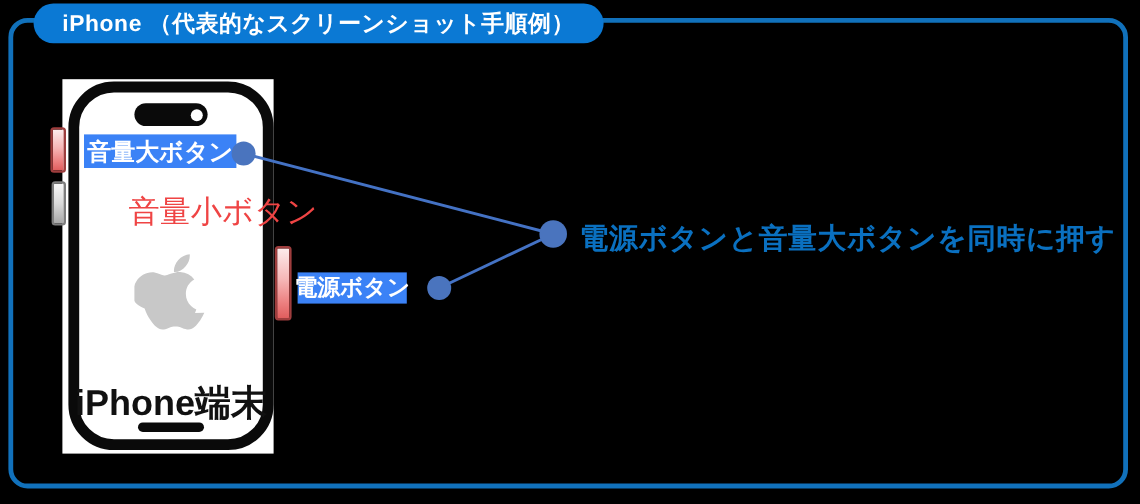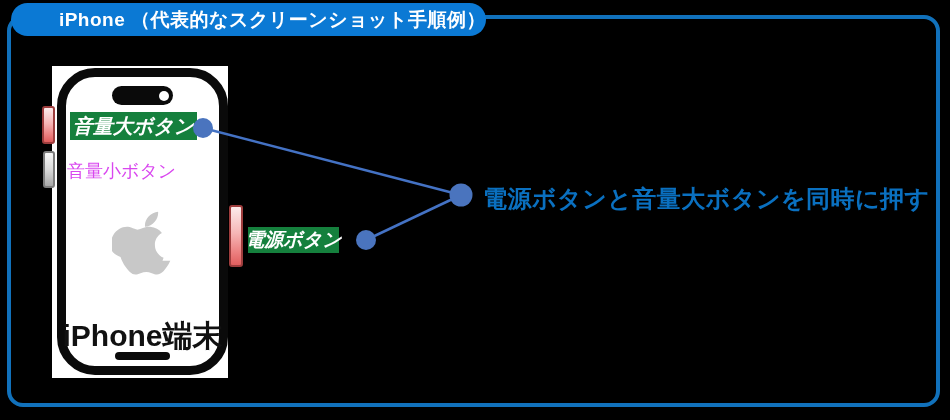--- a/index.html
+++ b/index.html
@@ -7,23 +7,23 @@
     position:relative;width:950px;height:420px;background:#000000;
     overflow:hidden;font-family:"Liberation Sans","DejaVu Sans",sans-serif;
   }
   
   .frame{
     position:absolute;left:7px;top:15px;width:933px;height:392px;
     border:4px solid #1171bb;border-radius:16px;box-sizing:border-box;
   }
   
   .title-pill{
-    position:absolute;left:11px;top:3px;width:475px;height:33px;
+    position:absolute;left:28px;top:3px;width:475px;height:33px;
     background:#0b79d4;border-radius:17px;display:flex;align-items:center;
-    justify-content:flex-end;
+    justify-content:center;
   }
   .title-pill span{
     color:#ffffff;font-size:19px;font-weight:bold;letter-spacing:.5px;white-space:nowrap;
   }
   
   .phone-backdrop{
     position:absolute;left:52px;top:66px;width:176px;height:312px;background:#ffffff;
   }
   
   .phone-body{
@@ -47,28 +47,28 @@
   }
   .btn-gray{
     background:linear-gradient(180deg,#f8f8f8 0%,#dadada 50%,#a9a9a9 100%);
     border:2px solid #7d7d7d;
   }
   .volume-up-btn{left:42px;top:106px;width:13px;height:38px;}
   .volume-down-btn{left:43px;top:151px;width:12px;height:37px;}
   .power-btn{left:229px;top:205px;width:14px;height:62px;}
   
   .red-label{
-    position:absolute;background:#15803d;color:#ffffff;font-weight:bold;
-    display:flex;align-items:center;justify-content:center;white-space:nowrap;font-style:italic;
+    position:absolute;background:#3b82f6;color:#ffffff;font-weight:bold;
+    display:flex;align-items:center;justify-content:center;white-space:nowrap;
   }
   .label-volume-up{left:70px;top:112px;width:127px;height:28px;font-size:20px;}
   .label-power{left:248px;top:227px;width:91px;height:26px;font-size:19px;}
   
   .volume-down-text{
-    position:absolute;left:67px;top:159px;font-size:18px;color:#d946ef;white-space:nowrap;
+    position:absolute;left:67px;top:159px;font-size:26px;color:#ef4444;white-space:nowrap;padding-left:40px;
   }
   .device-name{
     position:absolute;left:57px;top:316px;width:171px;text-align:center;
     font-size:30px;font-weight:600;color:#111111;white-space:nowrap;
   }
   .home-indicator{
     position:absolute;left:115px;top:352px;width:55px;height:8px;
     background:#0a0a0a;border-radius:4px;
   }
   .apple-logo{position:absolute;left:112px;top:206px;width:62px;height:86px;}

